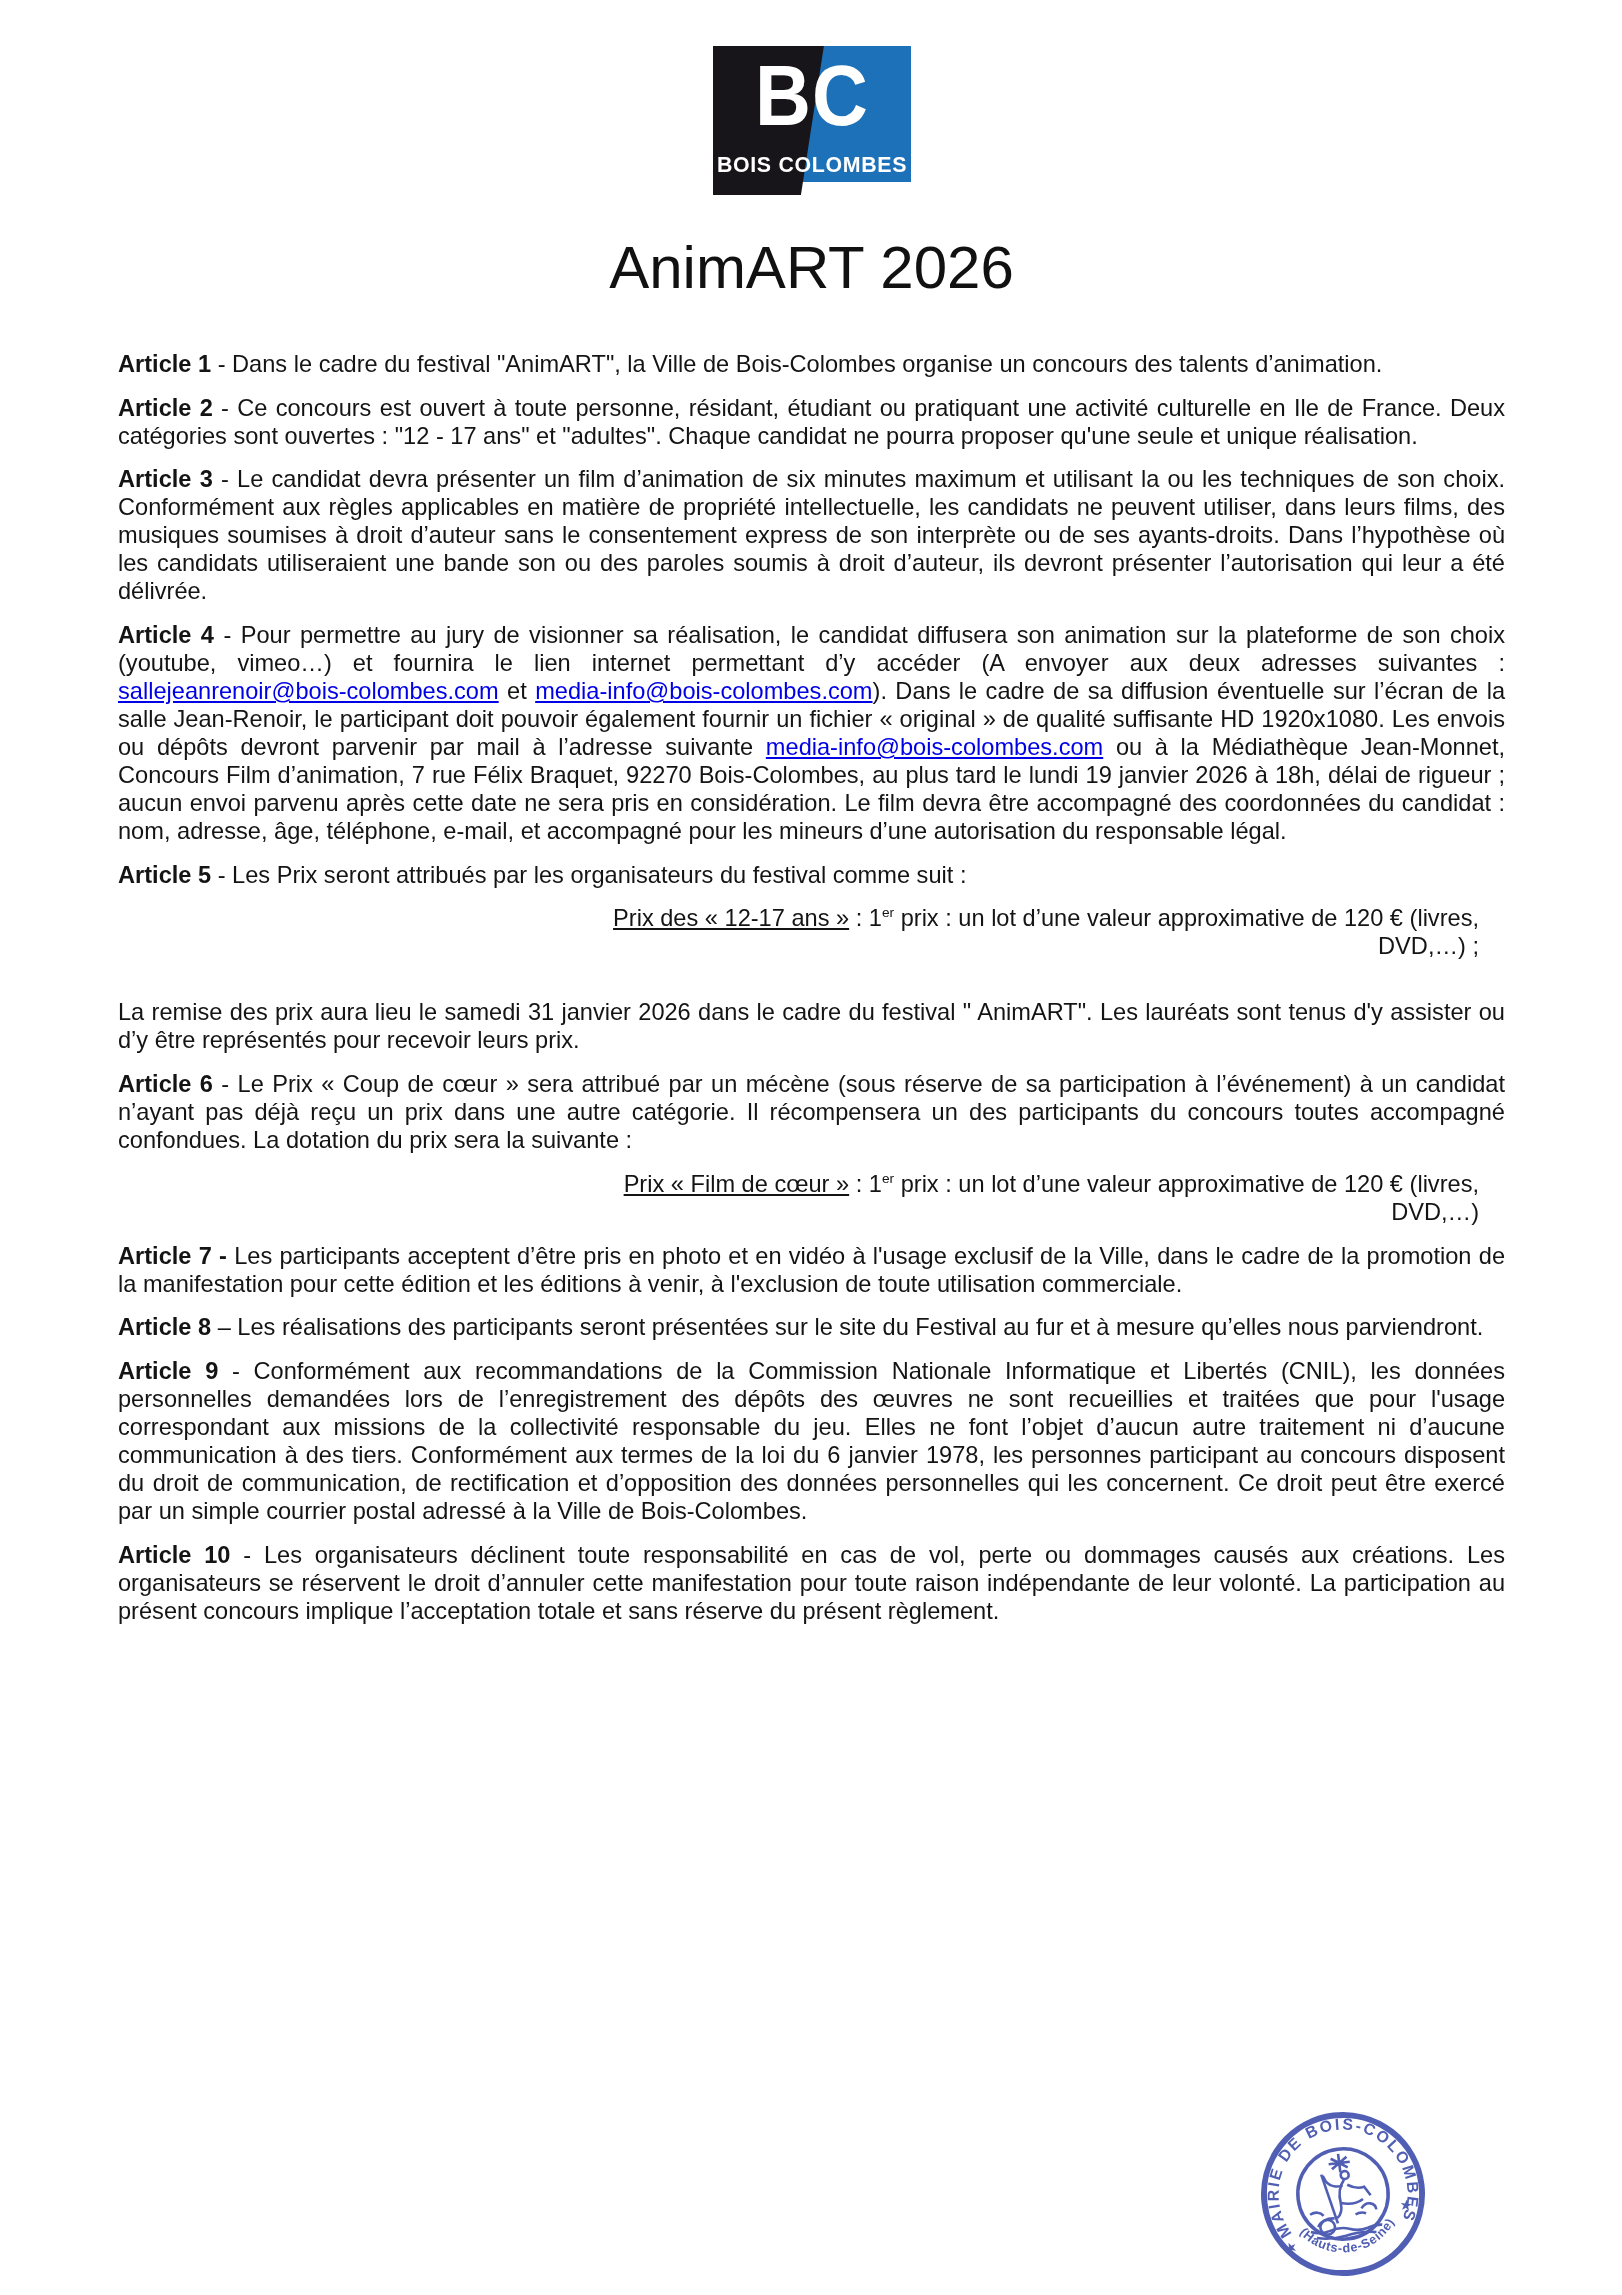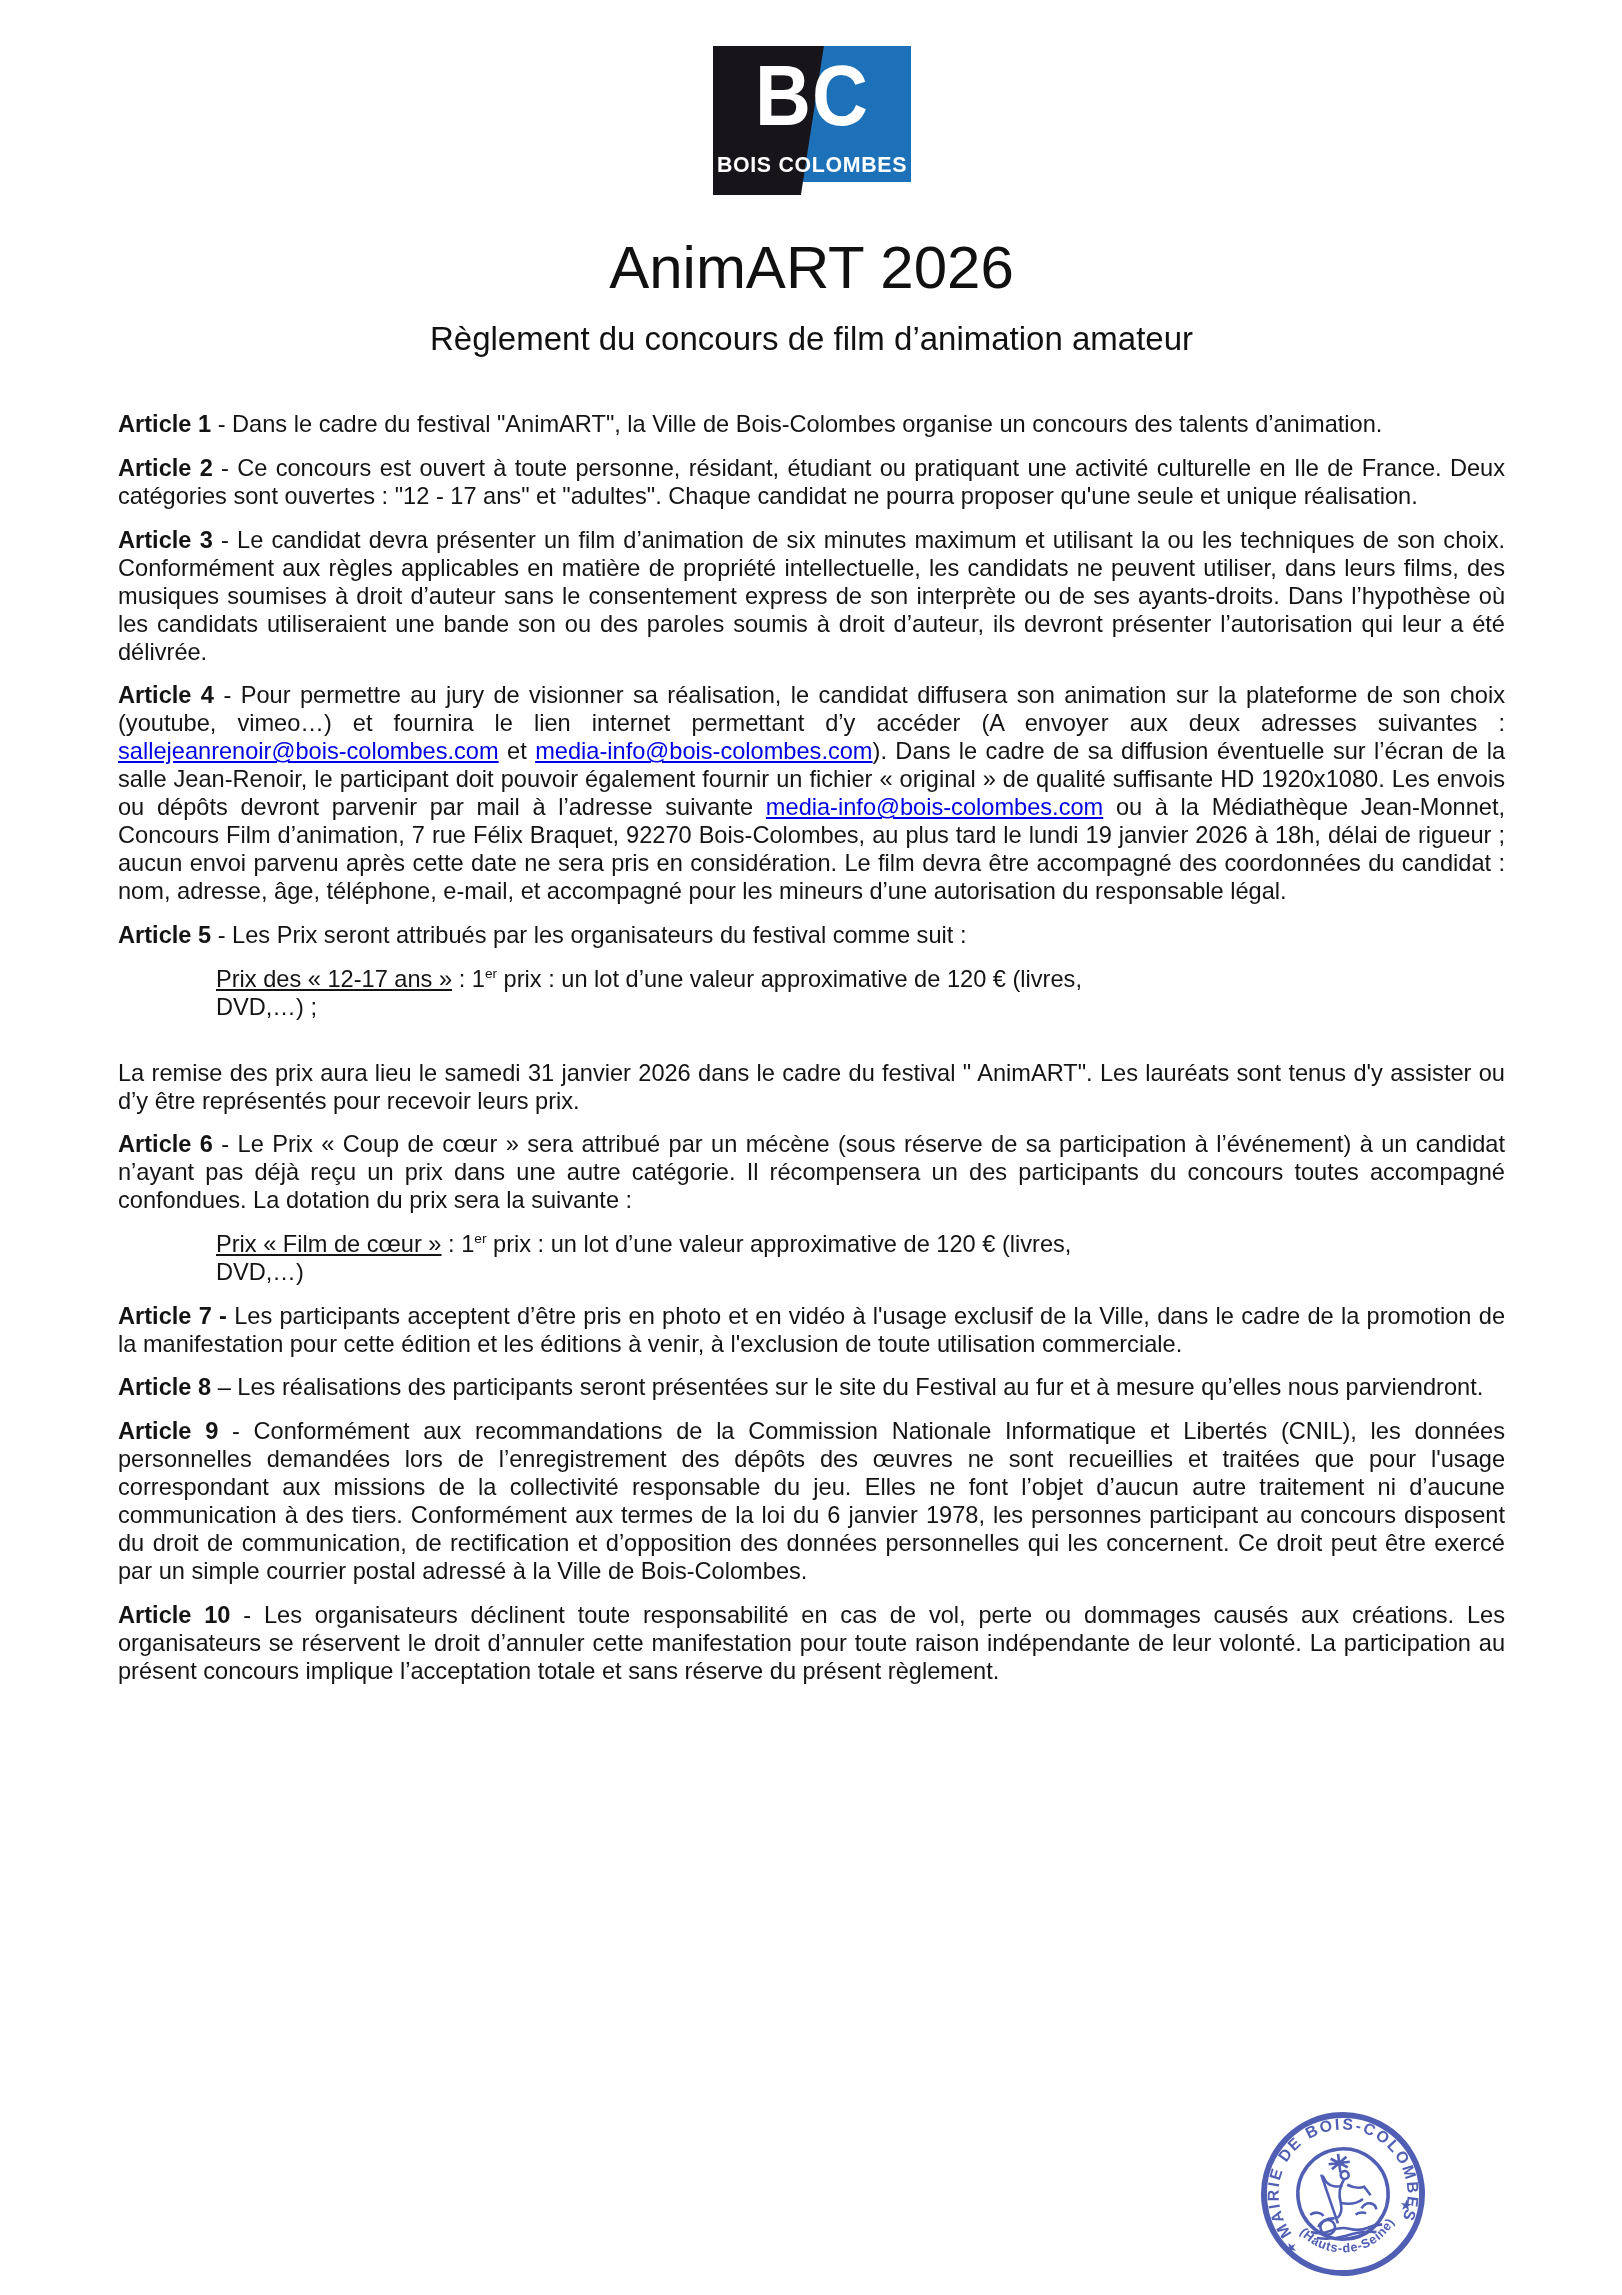--- a/index.html
+++ b/index.html
@@ -25,21 +25,21 @@
   .logo-word{position:absolute;bottom:17px;left:0;width:100%;text-align:center;
     font-weight:700;font-size:22px;color:#ffffff;transform:scaleX(.97);letter-spacing:0.7px;white-space:nowrap;}
 
   
   .title{margin-top:41px;text-align:center;font-size:60px;line-height:64px;color:#111;}
   .subtitle{margin-top:18.3px;text-align:center;font-size:33px;line-height:42px;color:#111;}
 
   
   .doc{margin-top:50px;font-size:23.6px;line-height:28px;}
   .para{margin:0 0 15.7px 0;text-align:justify;}
-  .para.indent{margin-left:98px;margin-right:26px;text-align:left;}
+  .para.indent{margin-left:98px;margin-right:26px;text-align:right;}
   .para.space-after{margin-bottom:38px;}
   .b{font-weight:700;}
   .u{text-decoration:underline;}
   sup{font-size:13.7px;line-height:0;vertical-align:super;}
   a.link{color:#0000e6;text-decoration:underline;cursor:pointer;}
 
   
   .seal{position:absolute;left:1260px;top:2111px;width:166px;height:166px;
     transform:rotate(-7deg);opacity:.93;}
   .seal *{vector-effect:non-scaling-stroke;}
@@ -53,21 +53,20 @@
     <div class="logo">
       <div class="logo-blue"></div>
       <div class="logo-black"></div>
       <div class="logo-bc">BC</div>
       <div class="logo-word">BOIS COLOMBES</div>
     </div>
 
     <div class="title">AnimART 2026</div>
 
     <div class="subtitle">
-      <div>Règlement du concours de film d’animation amateur</div>
     </div>
 
     <div class="doc">
         <p class="para"><span class="b">Article 1</span><span> - Dans le cadre du festival "AnimART", la Ville de Bois-Colombes organise un concours des talents d’animation.</span></p>
         <p class="para"><span class="b">Article 2</span><span> - Ce concours est ouvert à toute personne, résidant, étudiant ou pratiquant une activité culturelle en Ile de France. Deux catégories sont ouvertes : "12 - 17 ans" et "adultes". Chaque candidat ne pourra proposer qu'une seule et unique réalisation.</span></p>
         <p class="para"><span class="b">Article 3</span><span> - Le candidat devra présenter un film d’animation de six minutes maximum et utilisant la ou les techniques de son choix. Conformément aux règles applicables en matière de propriété intellectuelle, les candidats ne peuvent utiliser, dans leurs films, des musiques soumises à droit d’auteur sans le consentement express de son interprète ou de ses ayants-droits. Dans l’hypothèse où les candidats utiliseraient une bande son ou des paroles soumis à droit d’auteur, ils devront présenter l’autorisation qui leur a été délivrée.</span></p>
         <p class="para"><span class="b">Article 4</span><span> - Pour permettre au jury de visionner sa réalisation, le candidat diffusera son animation sur la plateforme de son choix (youtube, vimeo…) et fournira le lien internet permettant d’y accéder (A envoyer aux deux adresses suivantes : </span><a class="link" href="#">sallejeanrenoir@bois-colombes.com</a><span> et </span><a class="link" href="#">media-info@bois-colombes.com</a><span>). Dans le cadre de sa diffusion éventuelle sur l’écran de la salle Jean-Renoir, le participant doit pouvoir également fournir un fichier « original » de qualité suffisante HD 1920x1080. Les envois ou dépôts devront parvenir par mail à l’adresse suivante </span><a class="link" href="#">media-info@bois-colombes.com</a><span> ou à la Médiathèque Jean-Monnet, Concours Film d’animation, 7 rue Félix Braquet, 92270 Bois-Colombes, au plus tard le lundi 19 janvier 2026 à 18h, délai de rigueur ; aucun envoi parvenu après cette date ne sera pris en considération. Le film devra être accompagné des coordonnées du candidat : nom, adresse, âge, téléphone, e-mail, et accompagné pour les mineurs d’une autorisation du responsable légal.</span></p>
         <p class="para"><span class="b">Article 5</span><span> - Les Prix seront attribués par les organisateurs du festival comme suit :</span></p>
         <p class="para indent space-after"><span class="u">Prix des « 12-17 ans »</span><span> : 1</span><sup>er</sup><span> prix : un lot d’une valeur approximative de 120 € (livres,</span><br><span>DVD,…) ;</span></p>
         <p class="para"><span>La remise des prix aura lieu le samedi 31 janvier 2026 dans le cadre du festival " AnimART". Les lauréats sont tenus d'y assister ou d’y être représentés pour recevoir leurs prix.</span></p>

